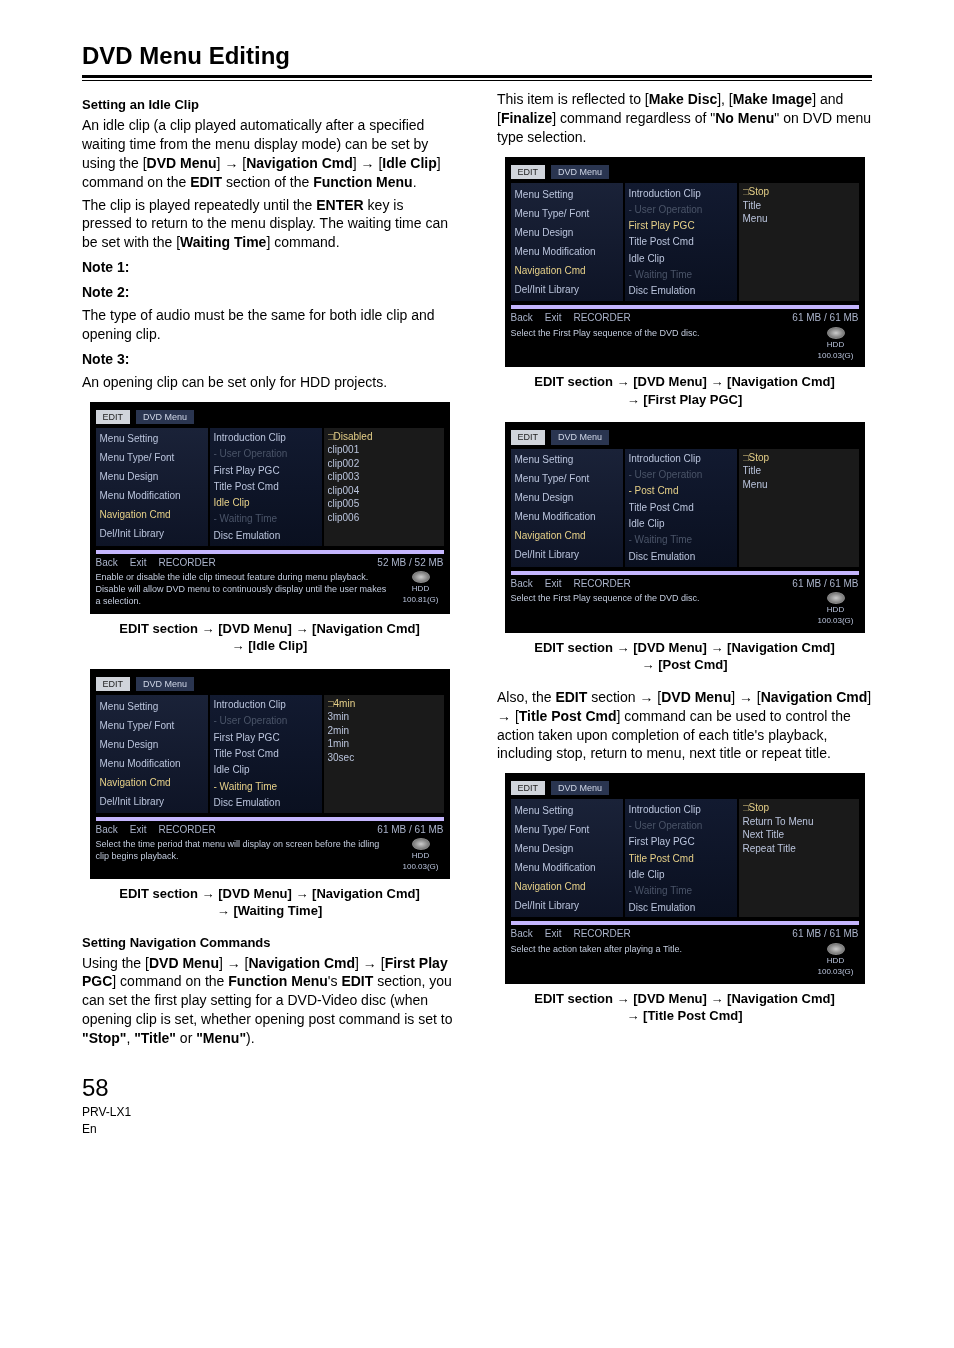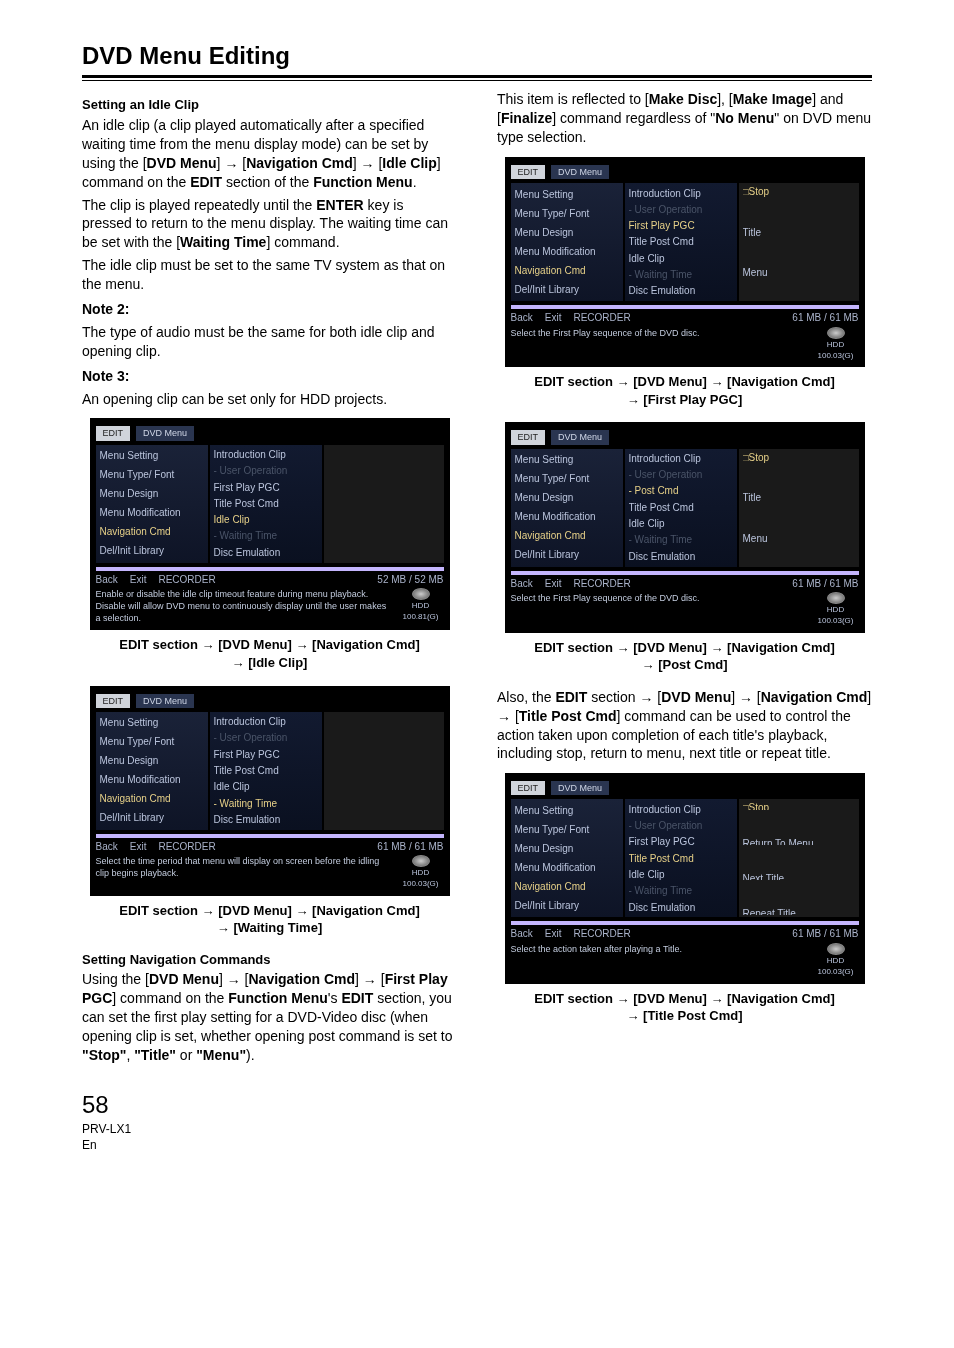--- a/index.html
+++ b/index.html
@@ -66,21 +66,21 @@
   .shot .tab {
     background:#2a3550; color:#cfd6e6;
     padding:1px 7px; font-size:9px;
   }
   .shot .tab.active { background:#d0d4db; color:#222; }
   .shot .panels {
     display:flex; gap:2px; height:118px;
   }
   .shot .p1 { width:112px; background:linear-gradient(#1a2238,#0e1426); padding:2px 4px; display:flex; flex-direction:column; justify-content:space-around;}
   .shot .p2 { width:112px; background:linear-gradient(#121a30,#0a1020); padding:2px 4px; display:flex; flex-direction:column; justify-content:space-around;}
-  .shot .p3 { flex:1; background:#1a1a1a; padding:2px 4px; display:flex; flex-direction:column;gap:27px;}
+  .shot .p3 { flex:1; background:#1a1a1a; padding:2px 4px; display:flex; flex-direction:column;}
   .shot .row { color:#bac4dc; white-space:nowrap; overflow:hidden;}
   .shot .row.dim { color:#4a5468;}
   .shot .row.hl { color:#e6d088;}
   .shot .row.sel { color:#e6d088;}
   .shot .bottom {
     display:flex; gap:12px; margin-top:4px;
     color:#aab3ca; border-top:4px solid #c4b5fd; padding-top:2px;
     align-items:center;
   }
   .shot .bottom .sp { flex:1;}
@@ -105,21 +105,21 @@
 <body>
 
 <div class="page-title">DVD Menu Editing</div>
 
 <div class="columns">
 
   <div class="col">
     <h2 class="section">Setting an Idle Clip</h2>
     <p>An idle clip (a clip played automatically after a specified waiting time from the menu display mode) can be set by using the [<span class="b">DVD Menu</span>] <span class="arrow">→</span> [<span class="b">Navigation Cmd</span>] <span class="arrow">→</span> [<span class="b">Idle Clip</span>] command on the <span class="b">EDIT</span> section of the <span class="b">Function Menu</span>.</p>
     <p>The clip is played repeatedly until the <span class="b">ENTER</span> key is pressed to return to the menu display. The waiting time can be set with the [<span class="b">Waiting Time</span>] command.</p>
-    <p>The idle clip must be set to the same TV system as that on the menu.</p>
+    <p class="note-h">Note 1:</p>
     <p class="note-h">Note 2:</p>
     <p>The type of audio must be the same for both idle clip and opening clip.</p>
     <p class="note-h">Note 3:</p>
     <p>An opening clip can be set only for HDD projects.</p>
 
     <div class="shot" id="shot1">
         <div class="tabs">
           <span class="tab active">EDIT</span>
           <span class="tab">DVD Menu</span>
         </div>

